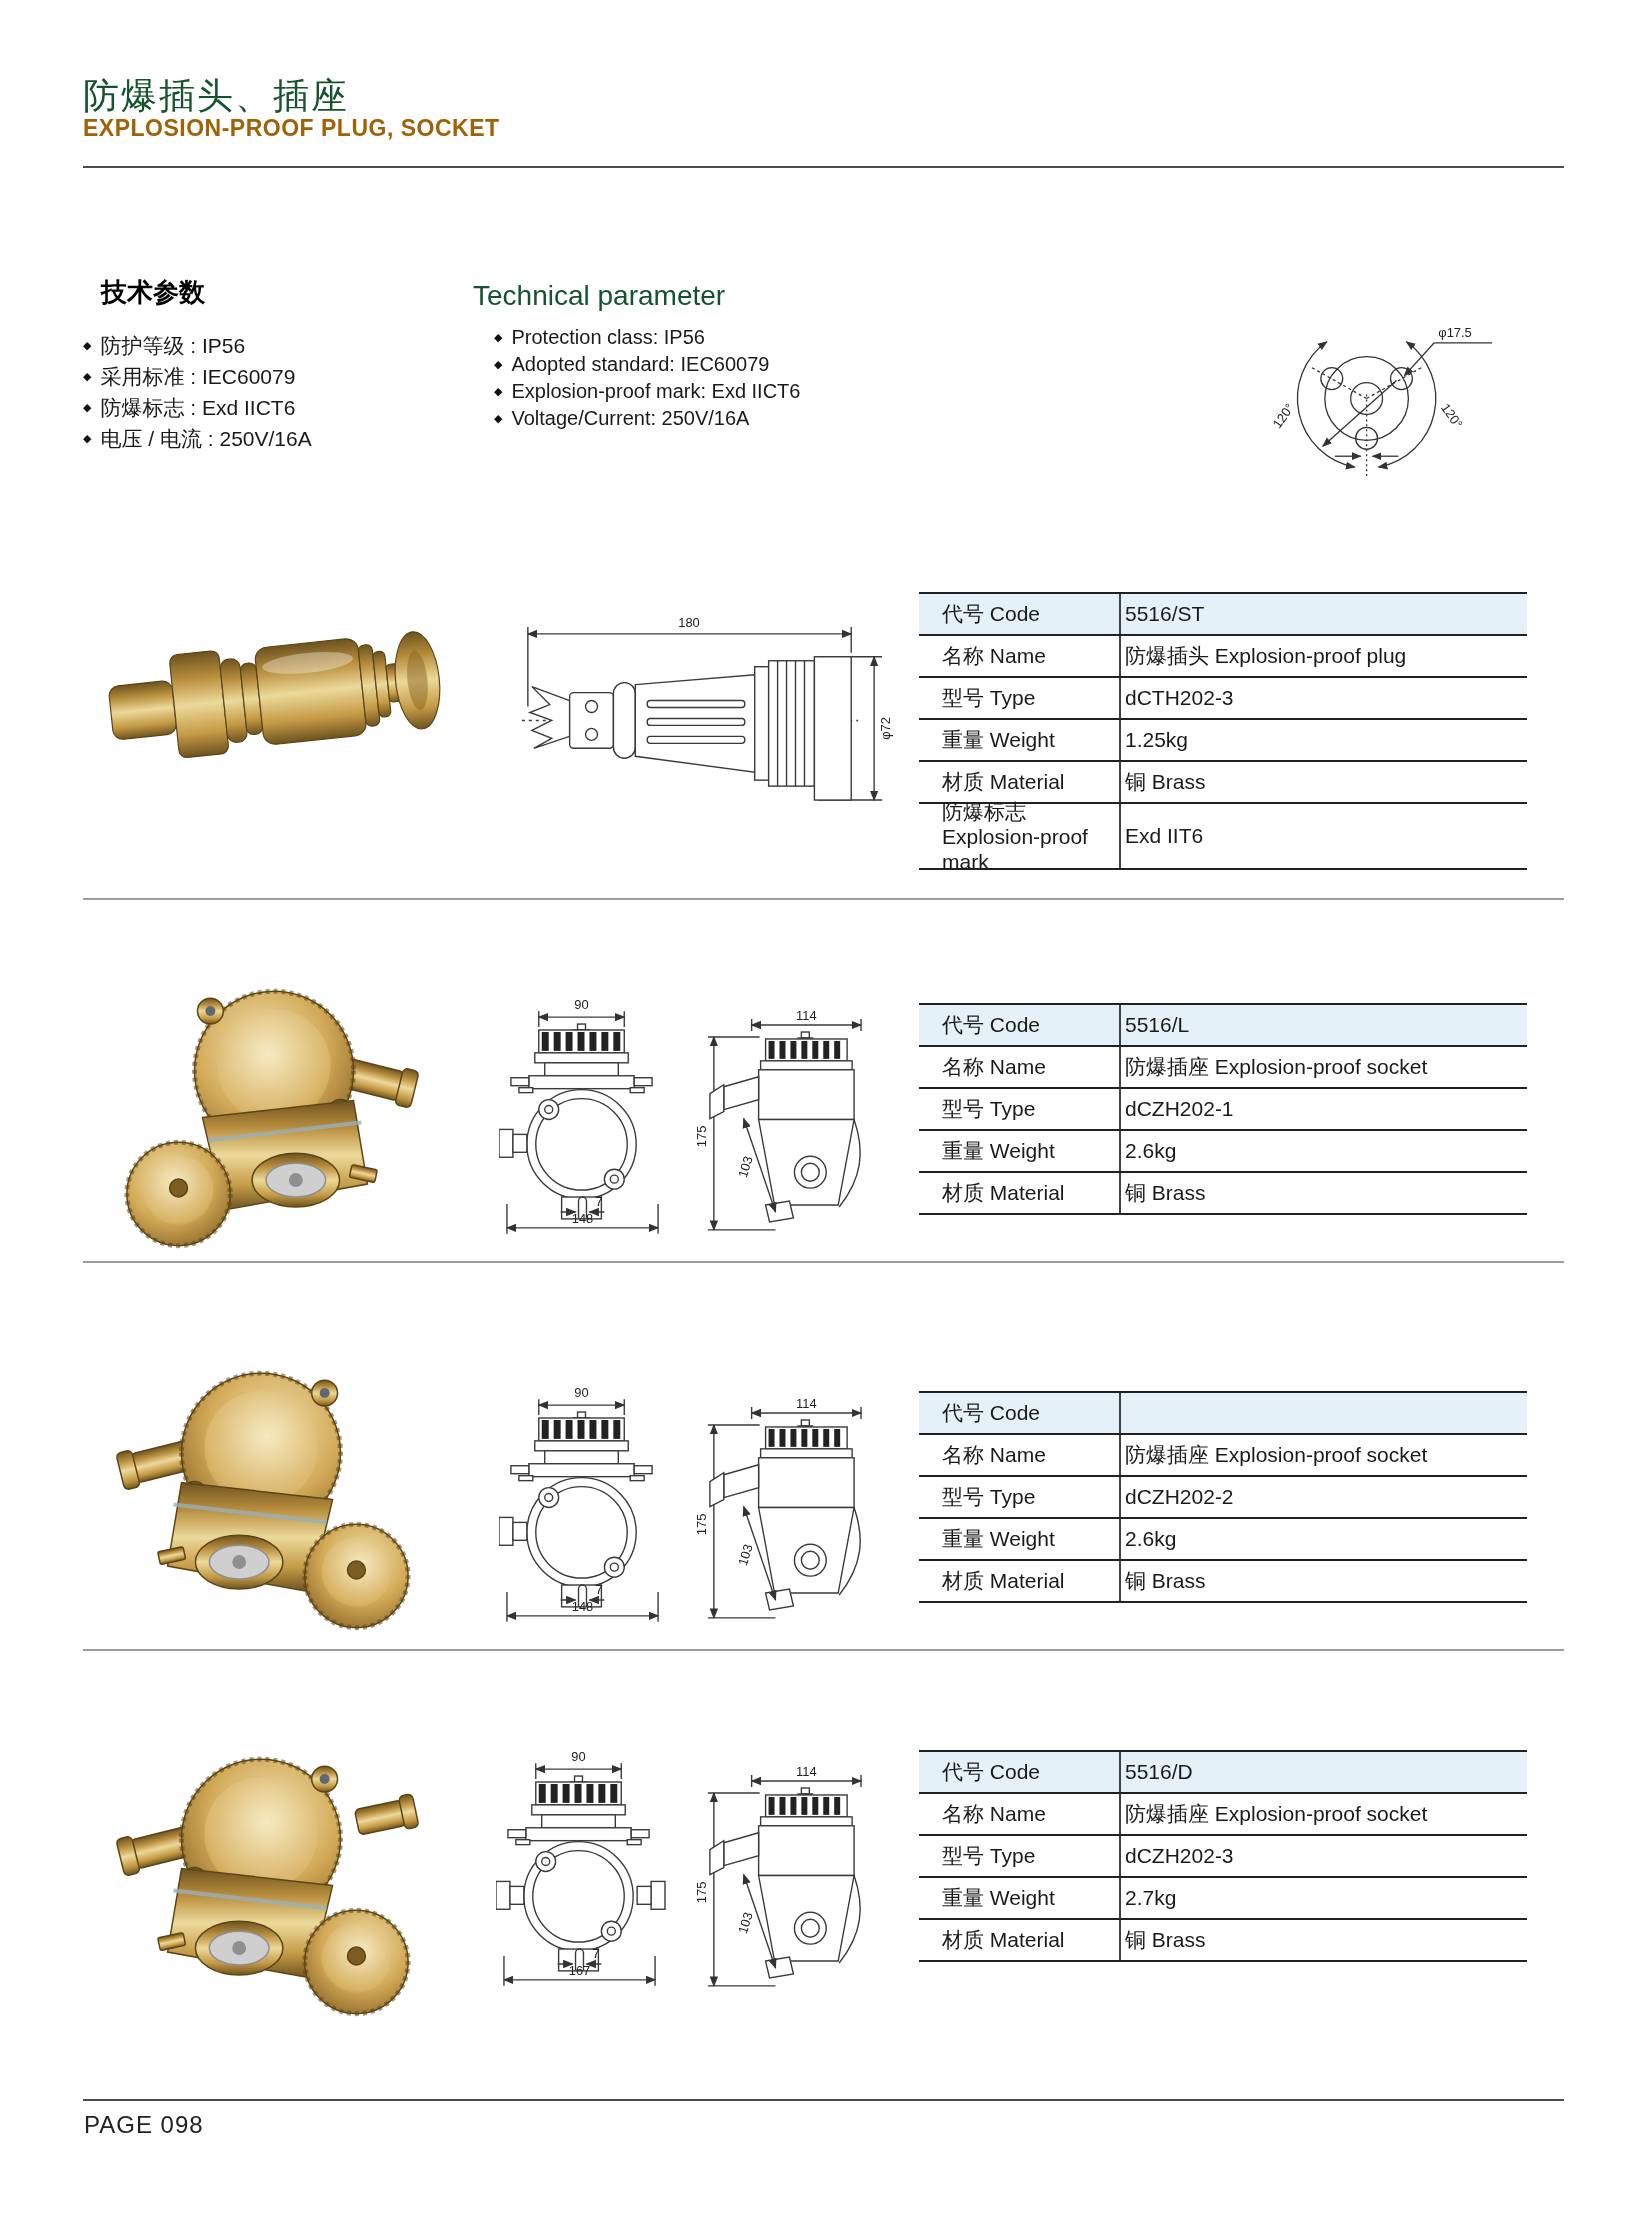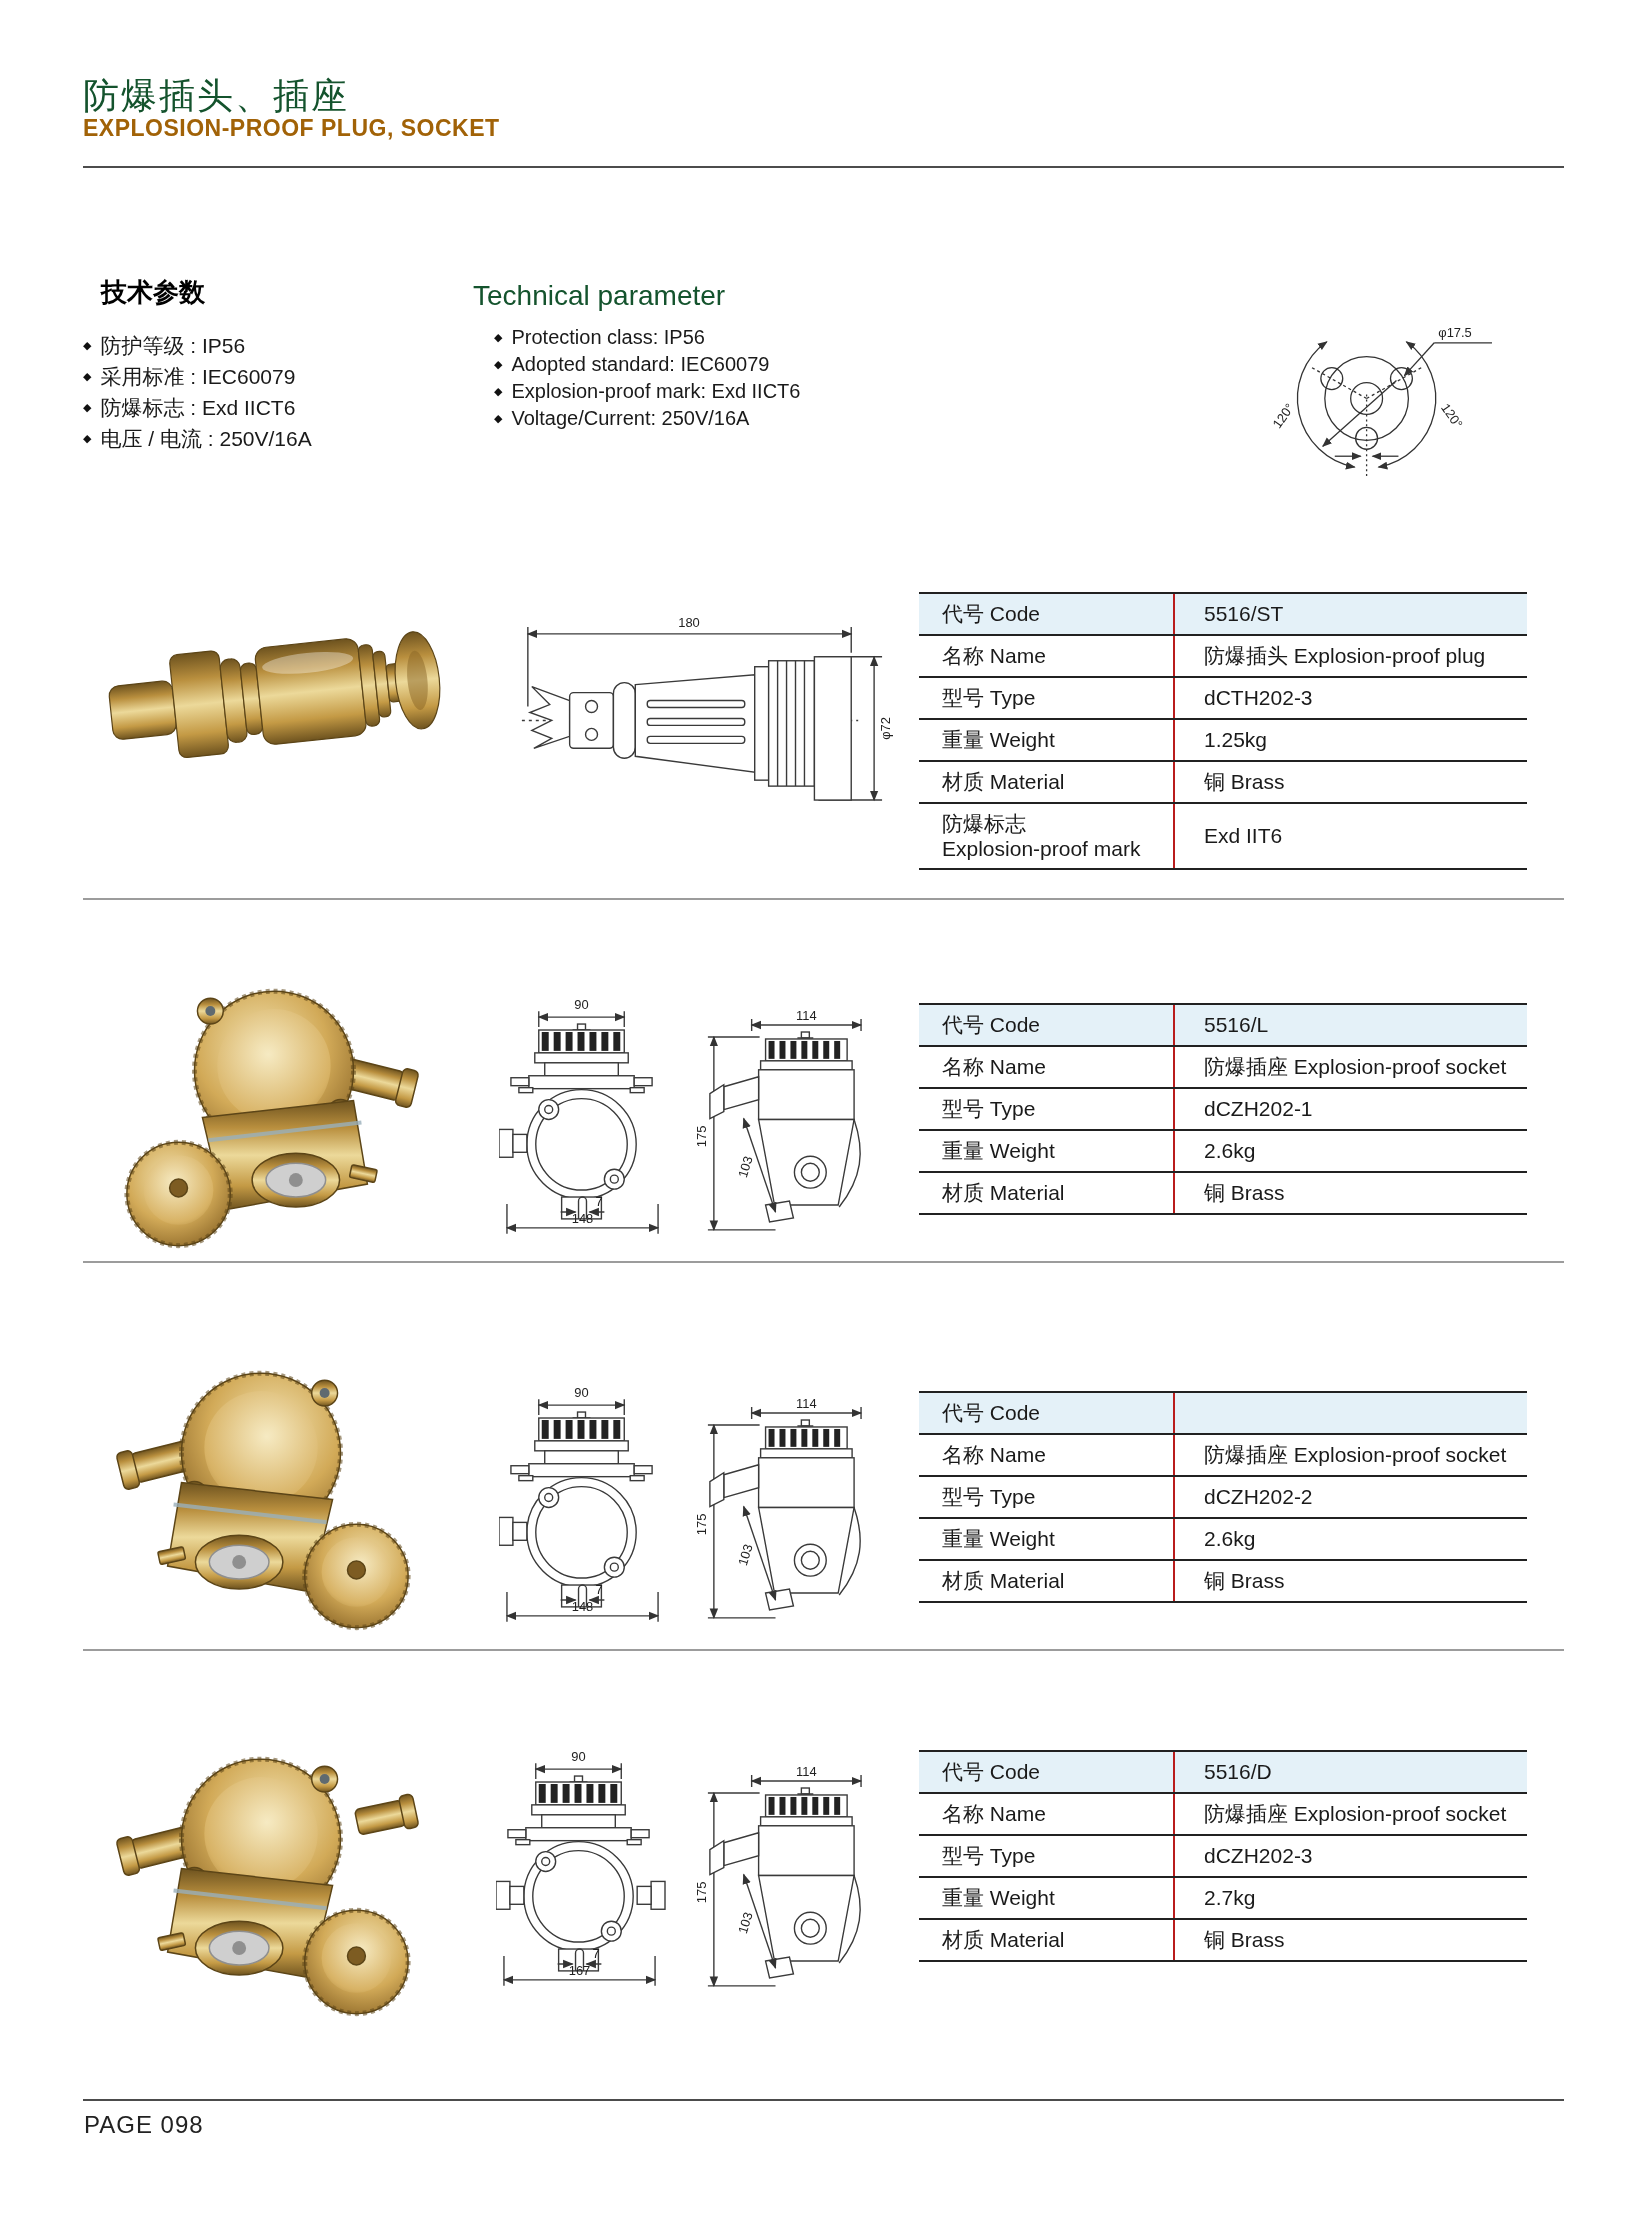--- a/index.html
+++ b/index.html
@@ -16,23 +16,23 @@
   .pi{display:flex;align-items:center}
   .zh-list{left:83px;top:330px}
   .zh-list .pi{height:31px;font-size:21px}
   .en-list{left:494px;top:324px}
   .en-list .pi{height:27px;font-size:20px}
   .dia{font-size:11px;margin-right:9px;color:#111}
   .ptable{left:919px;width:608px;border-top:2px solid #212121;font-size:21px;position:absolute;background:#fff}
   .prow{display:flex;border-bottom:2px solid #212121;height:40px}
   .prow.tall{height:64px}
   .prow.hdr{background:#e4f1f8}
-  .plabel{width:256px;border-right:2px solid #b91c1c;display:flex;align-items:center;
+  .plabel{width:202px;border-right:2px solid #404040;display:flex;align-items:center;
           padding-left:23px;box-sizing:border-box;flex-shrink:0}
-  .pvalue{flex:1;display:flex;align-items:center;padding-left:29px}
+  .pvalue{flex:1;display:flex;align-items:center;padding-left:4px}
   .mark-two{line-height:25px;font-size:21px}
   .footer-text{left:84px;top:2111px;font-size:24px;color:#222;letter-spacing:1px}
   svg.abs{overflow:visible}
   svg text{font-family:"Liberation Sans",sans-serif;fill:#222}
   .dim{font-size:13px}
 </style>
 </head>
 <body>
 
 <div class="page">

